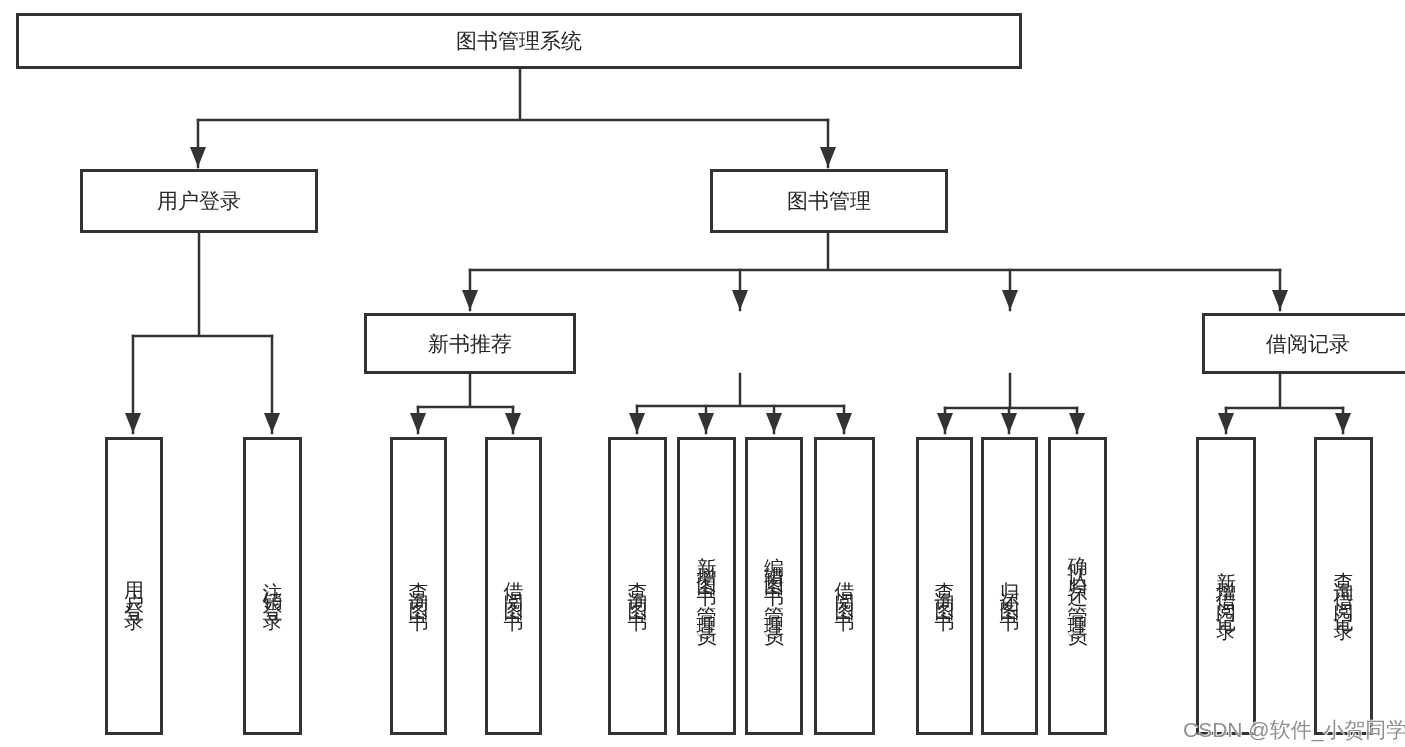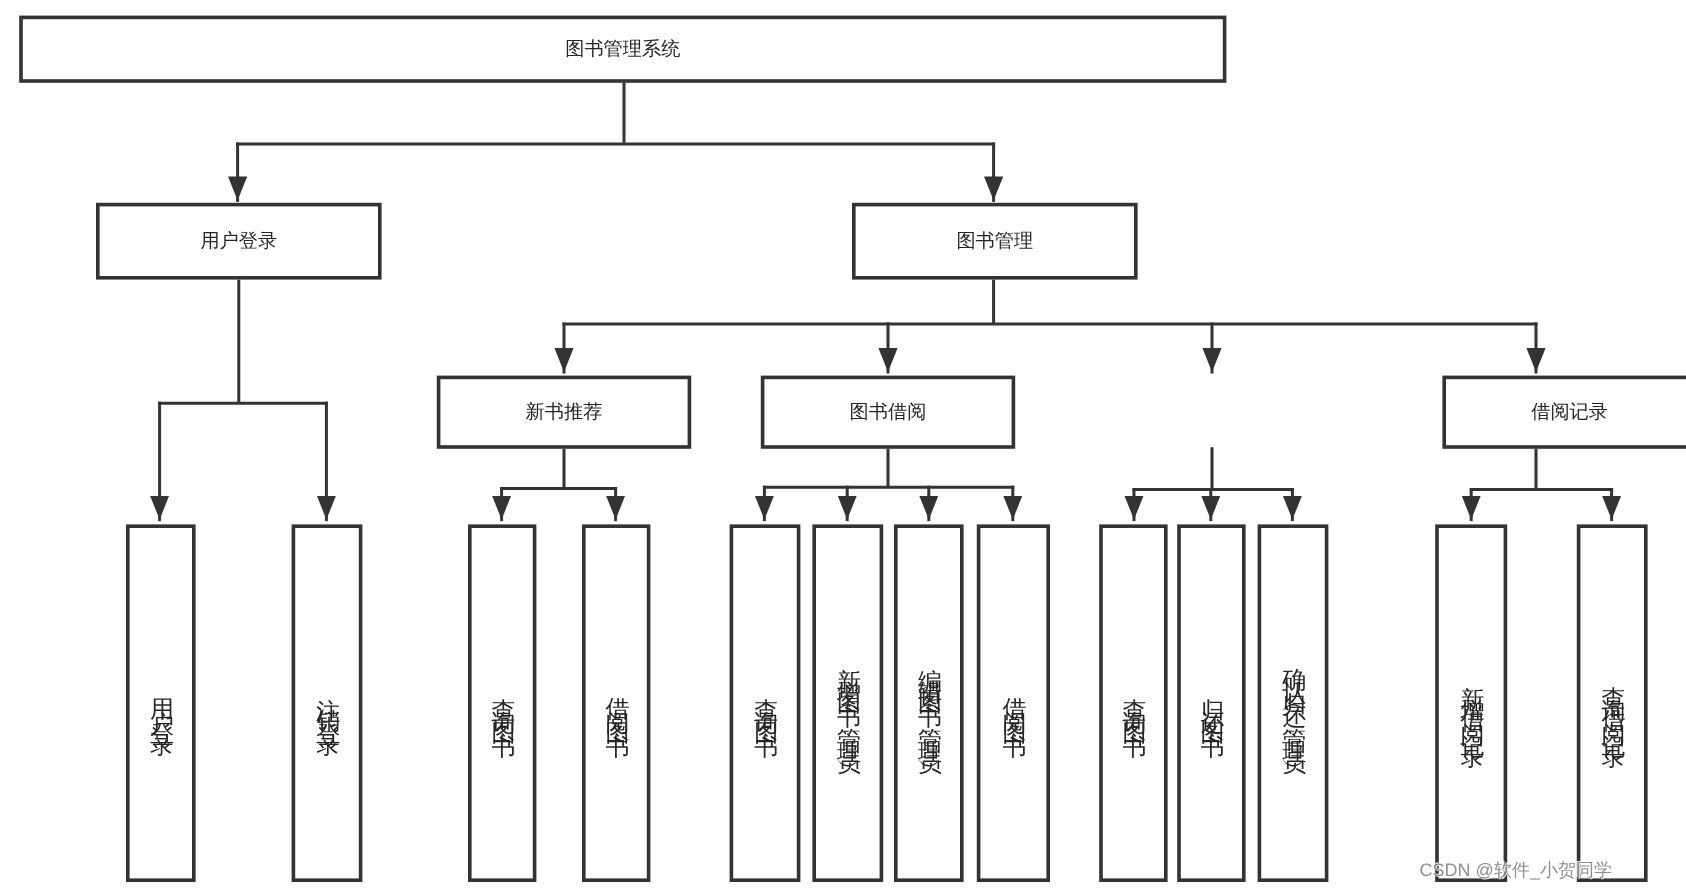--- a/index.html
+++ b/index.html
@@ -12,39 +12,39 @@
   .canvas { position: relative; width: 1405px; height: 747px; }
   .connectors { position: absolute; left: 0; top: 0; width: 1405px; height: 747px; }
   .conn { fill: none; stroke: var(--line, #333333); stroke-width: 2.5; stroke-linecap: square; }
   .arrowfill { fill: var(--line, #333333); }
   .box {
     position: absolute;
     border: 3px solid var(--line, #333333);
     background: #ffffff;
     color: var(--text, #262626);
     display: flex; align-items: center; justify-content: center;
-    font-size: 16px;
+    font-size: 21px;
     white-space: nowrap;
   }
   .root { left: 16px; top: 13px; width: 1006px; height: 56px; }
   .l2   { top: 169px; width: 238px; height: 64px; }
   .l3   { top: 313px; width: 212px; height: 61px; }
   .leaf {
     top: 437px; height: 298px;
     writing-mode: vertical-rl;
     letter-spacing: 10px;
     line-height: 1.05;
     font-size: 20px;
     text-align: center;
   }
   .watermark {
     position: absolute;
     left: 1183px; top: 716px;
     width: 222px;
-    font-size: 15px;
+    font-size: 21px;
     color: var(--watermark, #8f8f8f);
     text-shadow: 1px 1px 0 rgba(255,255,255,0.85), -1px -1px 0 rgba(255,255,255,0.85);
     z-index: 5;
     white-space: nowrap;
   }
 </style>
 </head>
 <body>
 
 <div class="canvas">
@@ -103,21 +103,20 @@
       <path class="conn" d="M1343,408 V433" marker-end="url(#arrowhead)"></path>
     </g>
   </svg>
 
   <div class="box root">图书管理系统</div>
 
   <div class="box l2" style="left:80px">用户登录</div>
   <div class="box l3" style="left:364px">新书推荐</div>
 
   <div class="box l2" style="left:710px">图书管理</div>
-  <div class="box l3" style="left:634px">图书借阅</div>
   <div class="box l3" style="left:1202px">借阅记录</div>
 
   <div class="box leaf" style="left:105px;width:58px">用户登录</div>
   <div class="box leaf" style="left:243px;width:59px">注销登录</div>
 
   <div class="box leaf" style="left:390px;width:57px">查询图书</div>
   <div class="box leaf" style="left:485px;width:57px">借阅图书</div>
 
   <div class="box leaf" style="left:608px;width:59px">查询图书</div>
   <div class="box leaf" style="left:677px;width:59px">新增图书（管理员）</div>

